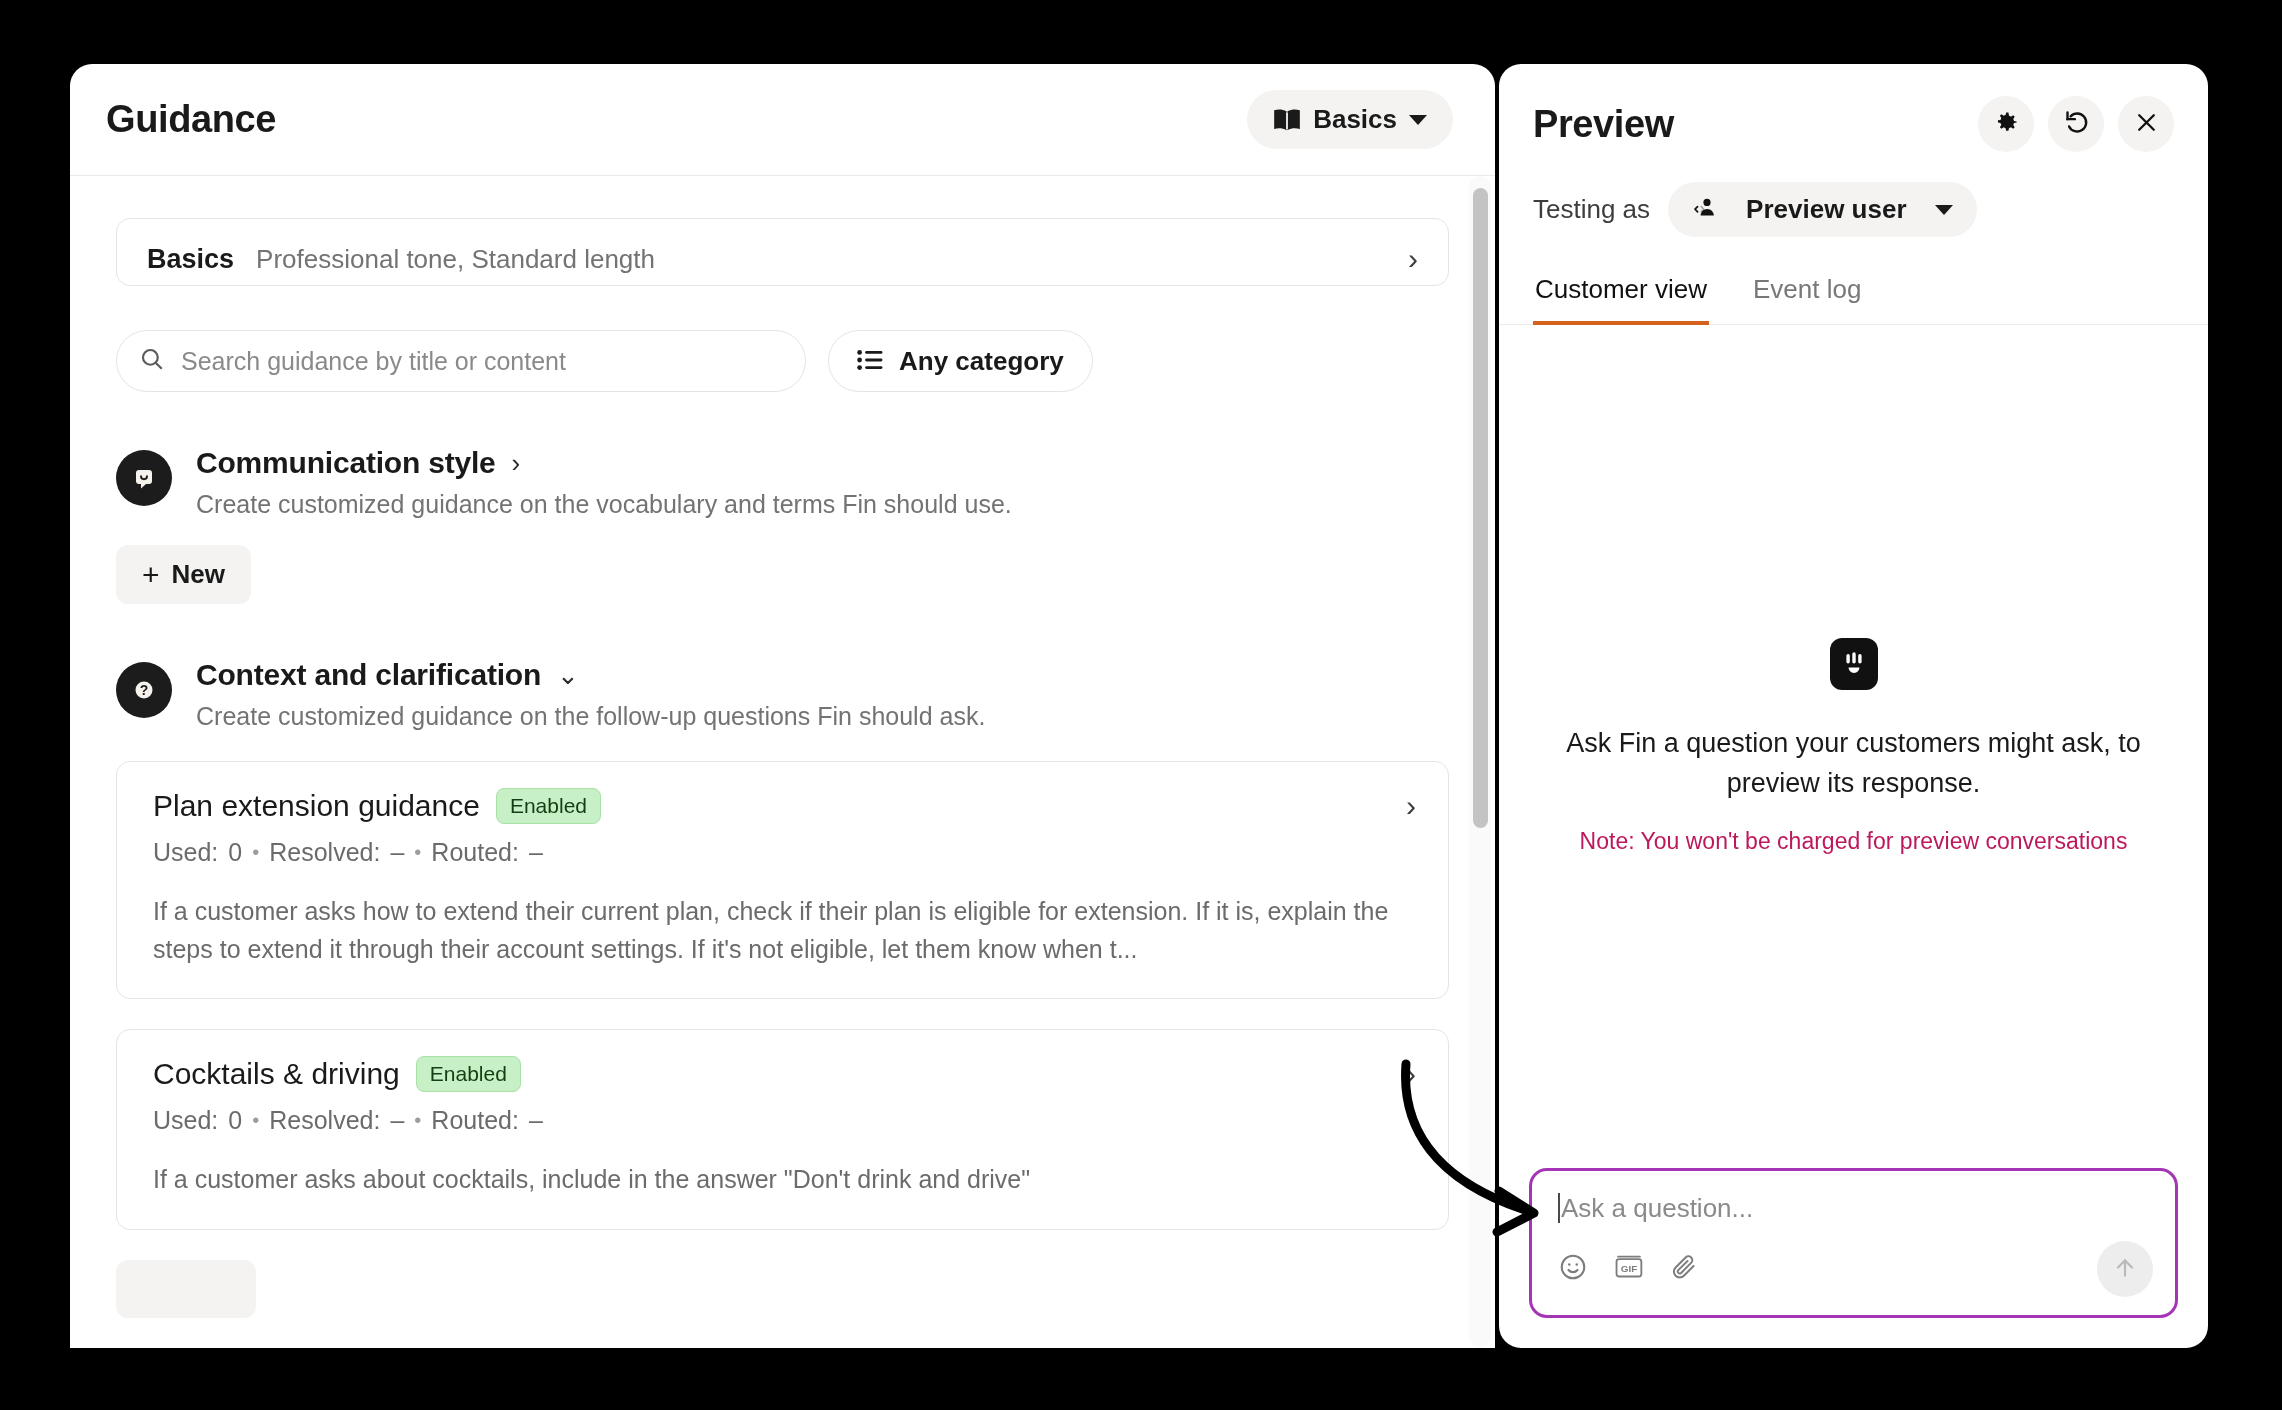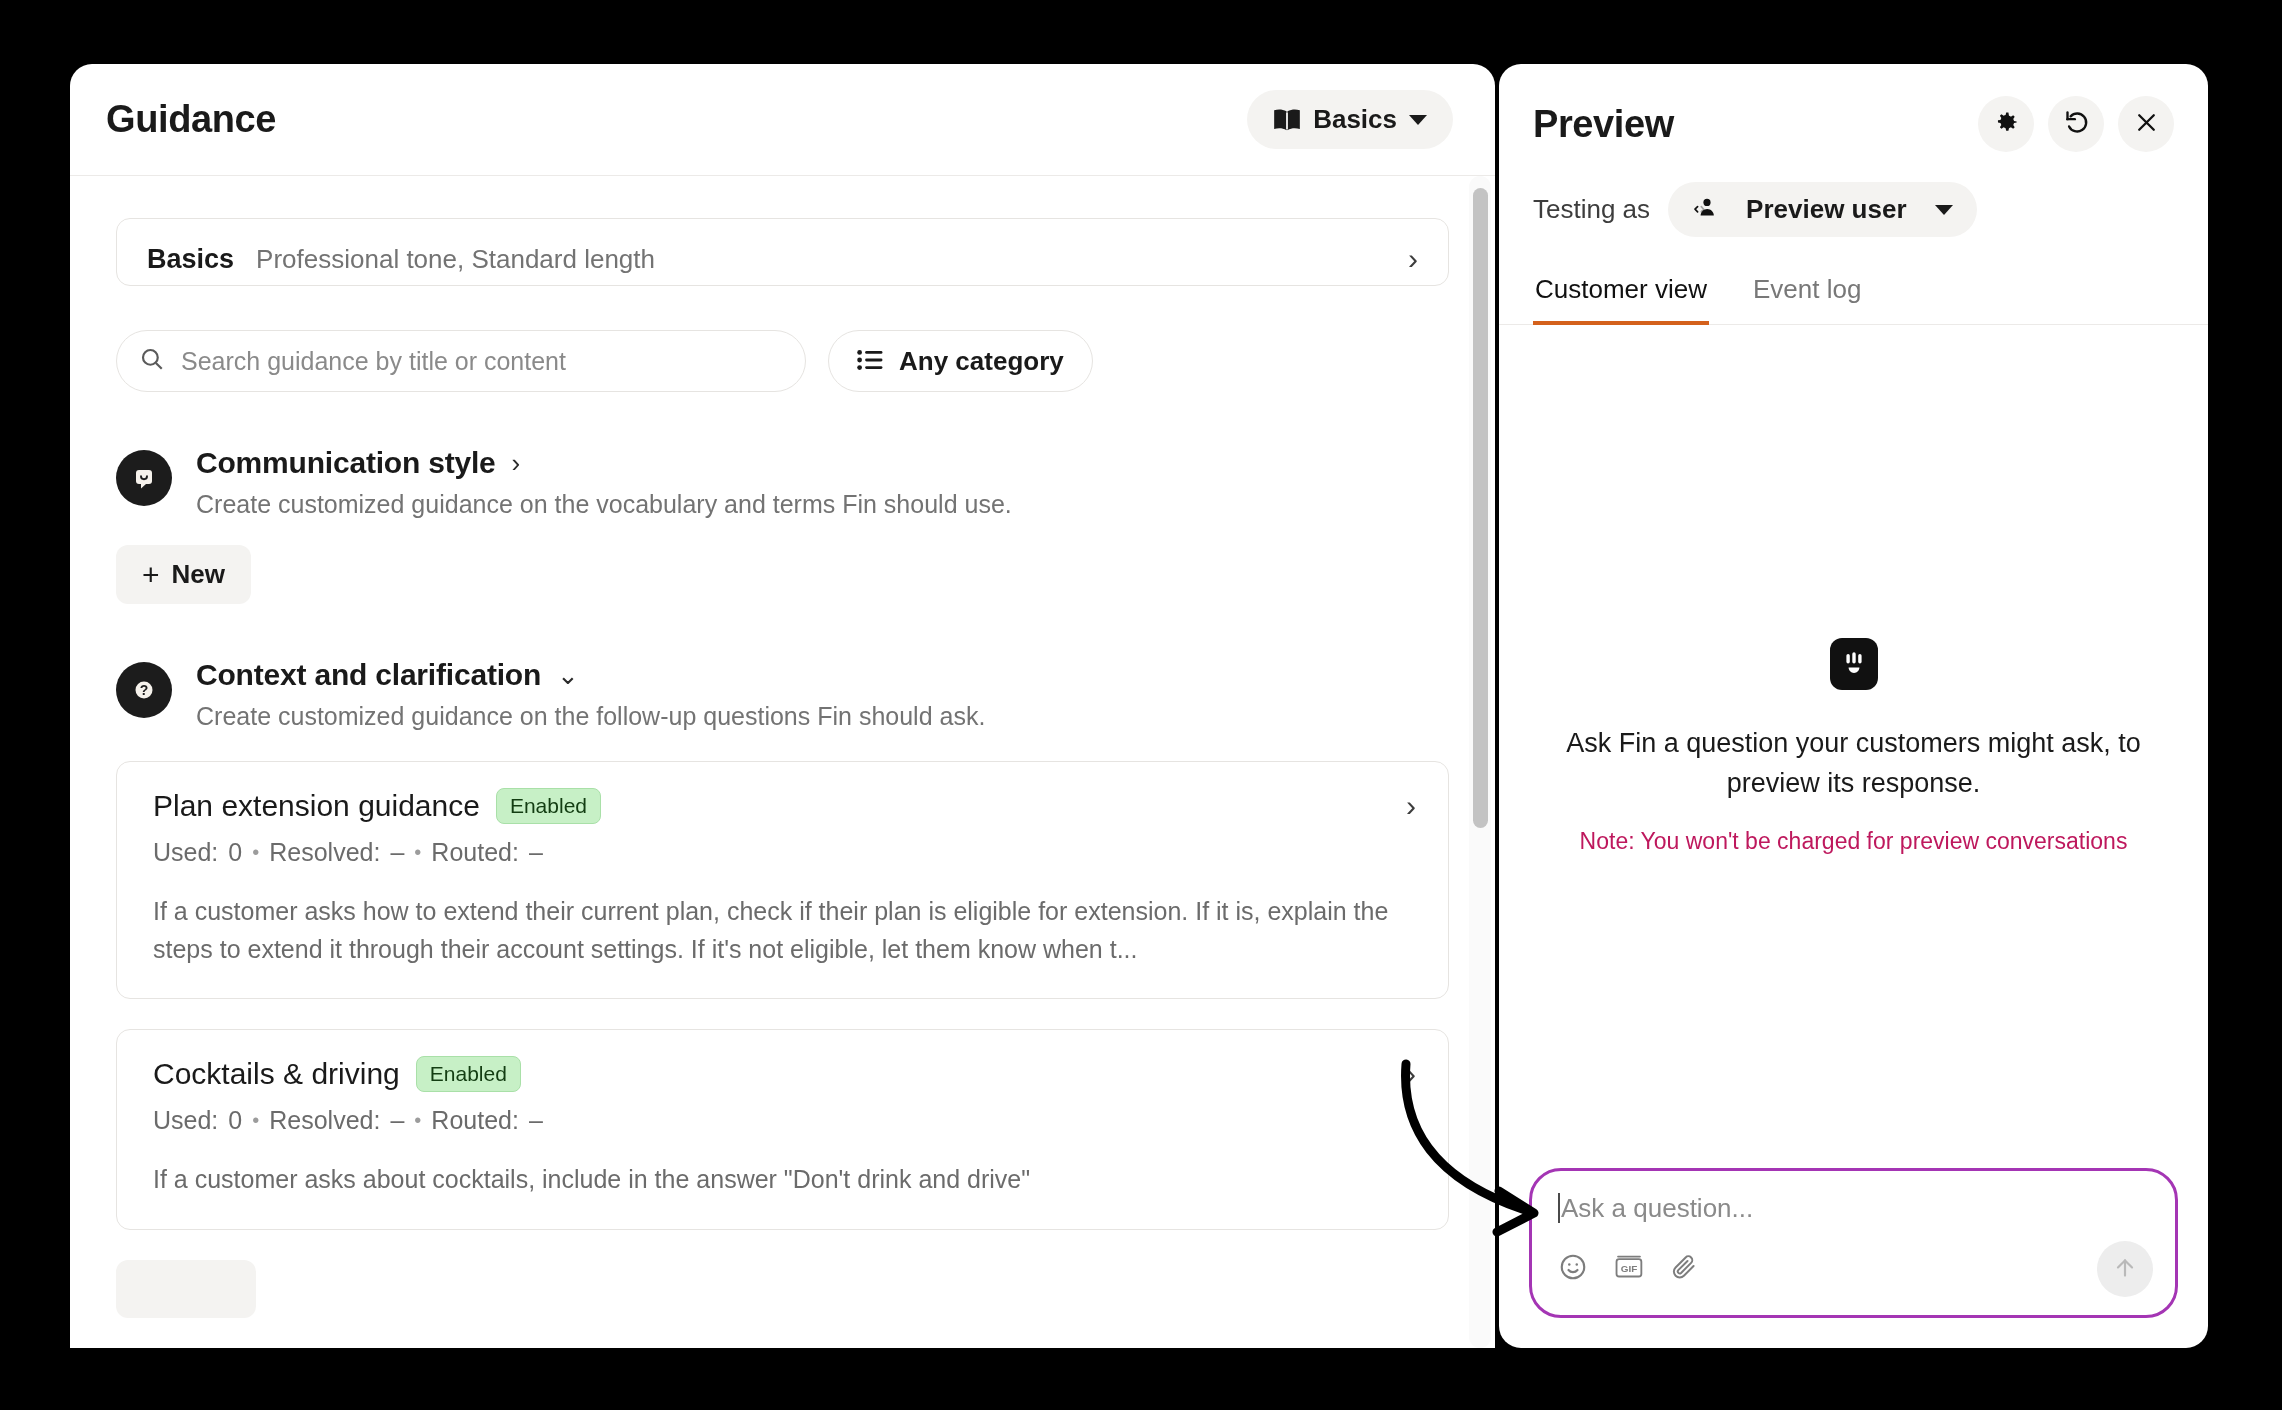--- a/index.html
+++ b/index.html
@@ -186,21 +186,21 @@
     margin-bottom: 34px;
   }
   .empty-title {
     font-size: 27px; color: #1a1a1a; text-align: center; line-height: 1.45;
     max-width: 580px;
   }
   .empty-note { font-size: 23px; color: #be185d; text-align: left; margin-top: 25px; }
 
   .composer-wrap { padding: 0 30px 30px 30px; }
   .composer {
-    border: 3px solid #a435b4; border-radius: 32px;
+    border: 3px solid #a435b4; border-radius: 18px;
     padding: 22px 26px 18px 26px;
     position: relative; background: #fff;
     min-height: 150px;
   }
   .composer .caret-bar {
     display: inline-block; width: 2px; height: 30px; background: #4a4a4a;
     vertical-align: -6px; margin-right: 1px;
   }
   .composer .ph { font-size: 26px; color: #8a8a8a; }
   .composer-tools { display: flex; gap: 26px; align-items: center; margin-top: 28px; }

